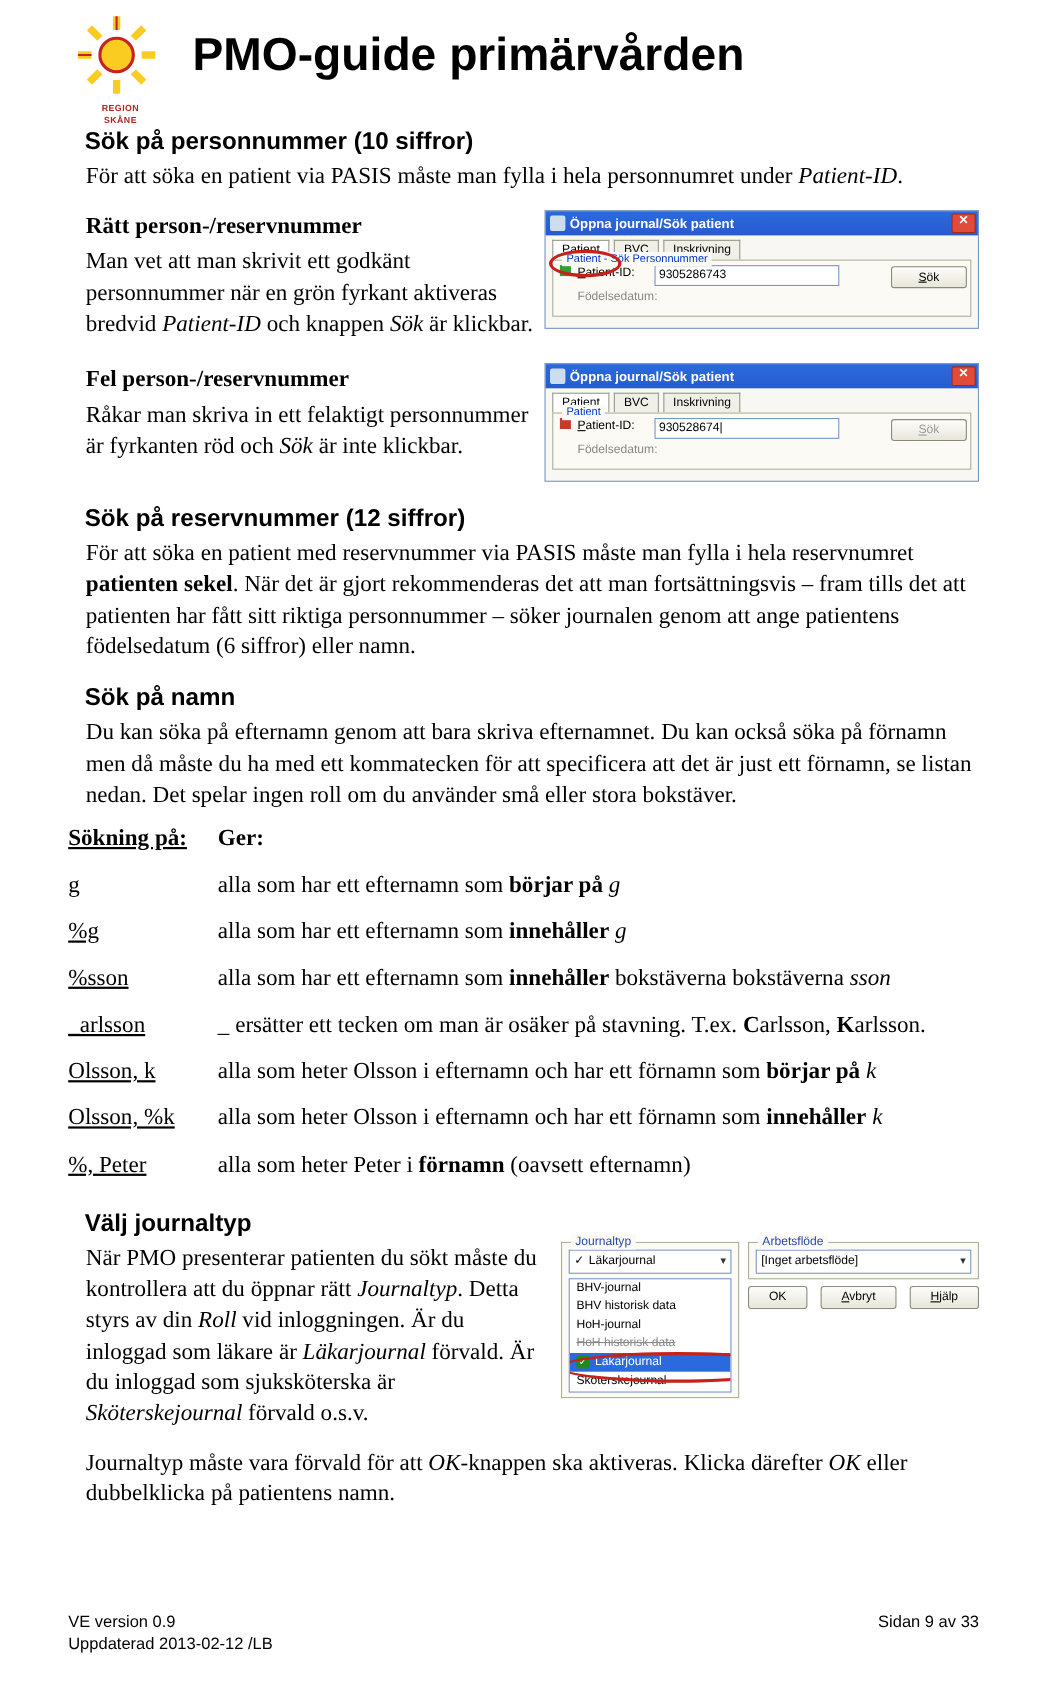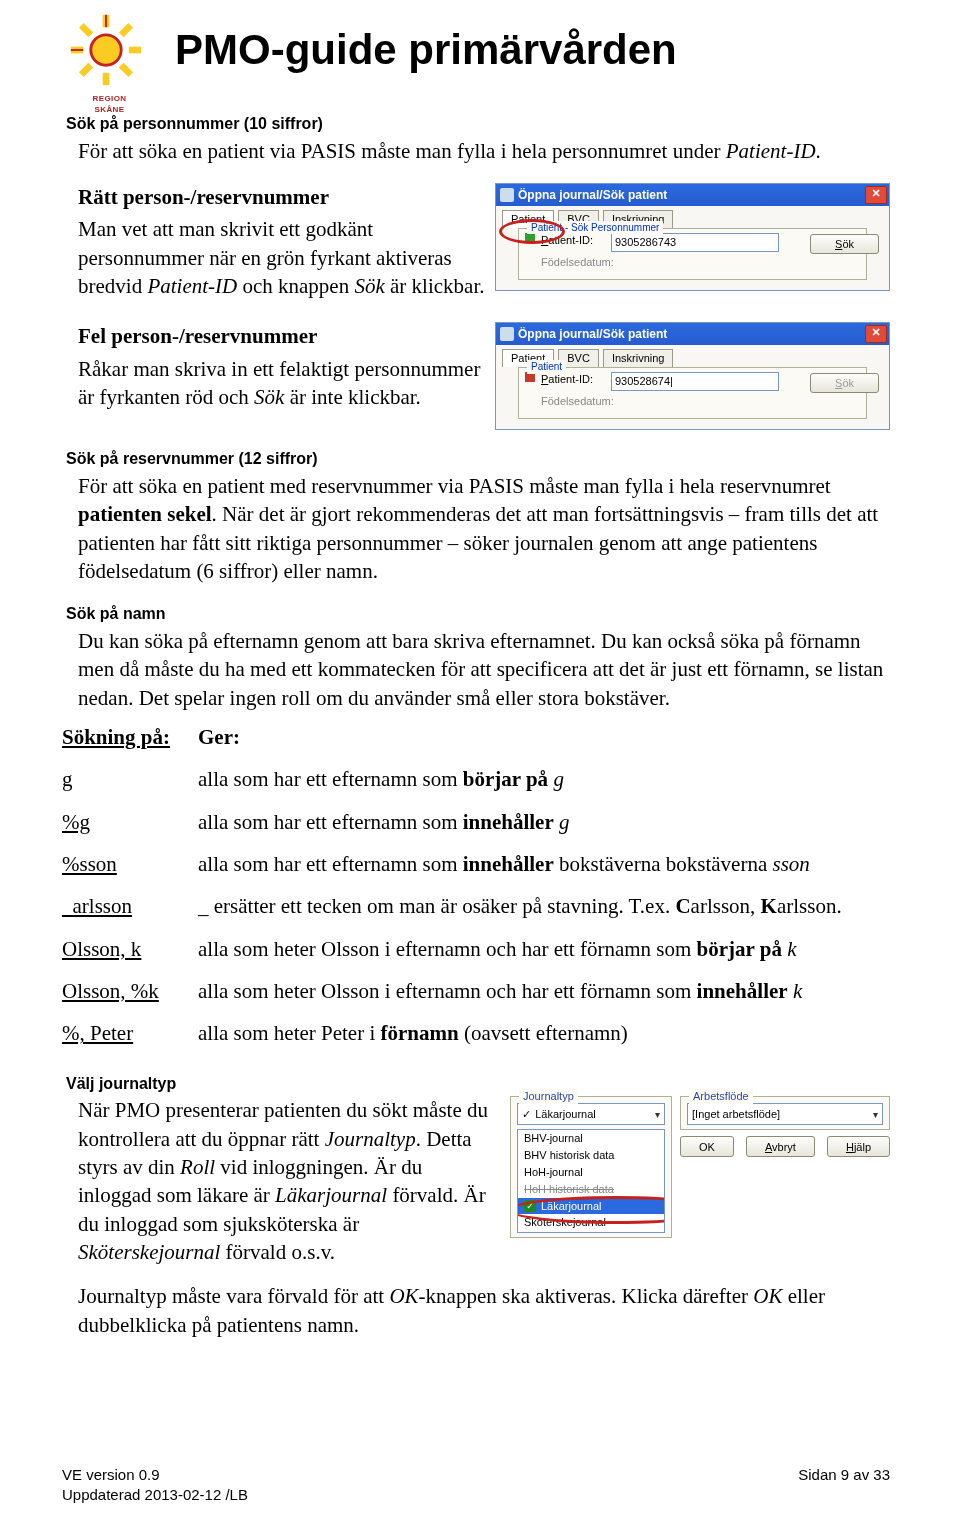--- a/index.html
+++ b/index.html
@@ -42,22 +42,22 @@
   .region-skane .r { font-weight: bold; }
   .big-title {
     font-family: Arial, Helvetica, sans-serif;
     font-weight: bold;
     font-size: 42px;
     margin-top: 4px;
   }
   h2 {
     font-family: Arial, Helvetica, sans-serif;
     font-weight: bold;
-    font-size: 16px;
-    margin: 0 0 2px 4px;
+    font-size: 22px;
+    margin: 0 0 2px 15px;
   }
   p { margin: 0 0 4px 16px; }
   .block { margin-bottom: 18px; }
   .blocknarrow { width: 430px; }
   .italic { font-style: italic; }
   .bold { font-weight: bold; }
   .two-col {
     display: flex;
     justify-content: space-between;
     margin-bottom: 18px;
@@ -97,21 +97,21 @@
   .tabs { display:flex; padding: 4px 4px 0 6px; gap: 4px; }
   .tab {
     border: 1px solid #9a9a8a;
     border-bottom: none;
     padding: 1px 8px;
     background: #f0efe8;
   }
   .tab.active { background: #fff; }
   .panel {
     border: 1px solid #b0b09a;
-    margin: 0 22px;
+    margin: 0 6px;
     padding: 4px 6px 2px 6px;
     background: #fbfaf5;
     position: relative;
   }
   .panel-legend {
     position: absolute;
     top: -8px; left: 8px;
     background: #fbfaf5;
     padding: 0 4px;
     font-size: 10px;

